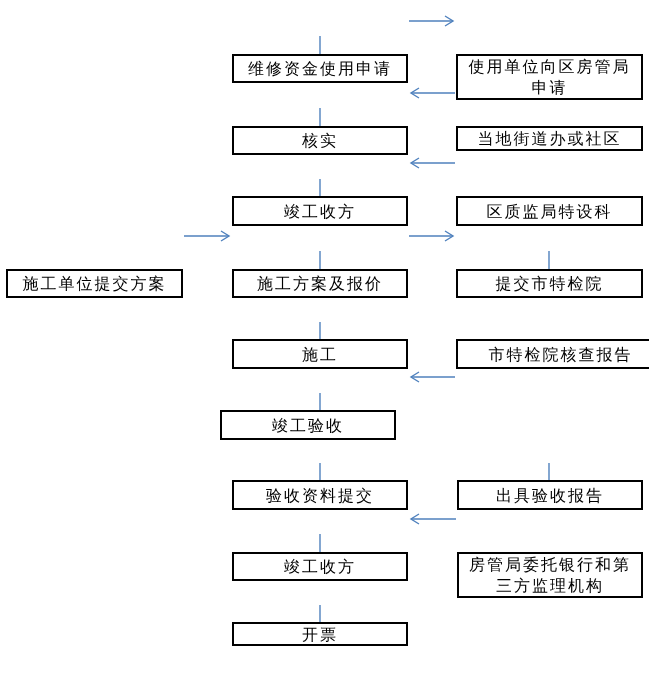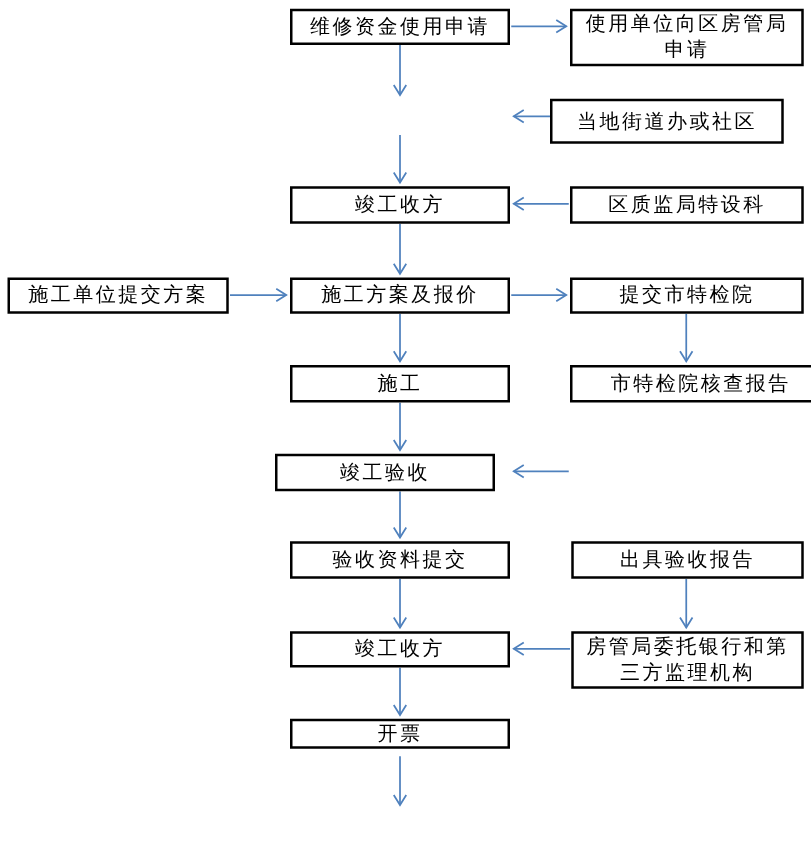--- a/index.html
+++ b/index.html
@@ -39,20 +39,21 @@
     background: #ffffff;
     color: #000000;
     font-size: 16px;
     letter-spacing: 2px;
     line-height: 21px;
     display: flex;
     align-items: center;
     justify-content: center;
     text-align: center;
     white-space: pre-line;
+    margin-top: 47px;
   }
 </style>
 </head>
 <body>
 
 <div id="canvas">
 
   <svg id="edges-svg" viewBox="0 0 649 683" xmlns="http://www.w3.org/2000/svg">
     <defs>
       <marker id="arrowhead" viewBox="0 0 12 12" refX="10" refY="6" markerWidth="12" markerHeight="12" markerUnits="userSpaceOnUse" orient="auto">
@@ -76,33 +77,34 @@
     <line class="edge" x1="409" y1="21" x2="453" y2="21" marker-end="url(#arrowhead)"></line>
     <line class="edge" x1="455" y1="93" x2="411" y2="93" marker-end="url(#arrowhead)"></line>
     <line class="edge" x1="455" y1="163" x2="411" y2="163" marker-end="url(#arrowhead)"></line>
     <line class="edge" x1="184" y1="236" x2="229" y2="236" marker-end="url(#arrowhead)"></line>
     <line class="edge" x1="409" y1="236" x2="453" y2="236" marker-end="url(#arrowhead)"></line>
     <line class="edge" x1="455" y1="377" x2="411" y2="377" marker-end="url(#arrowhead)"></line>
     <line class="edge" x1="456" y1="519" x2="411" y2="519" marker-end="url(#arrowhead)"></line>
   </svg>
 
   <div class="box" style="left:232px; top:7px;   width:176px; height:29px">维修资金使用申请</div>
+  <div class="box" style="left:232px; top:79px;  width:176px; height:29px">核实</div>
   <div class="box" style="left:232px; top:149px; width:176px; height:30px">竣工收方</div>
   <div class="box" style="left:232px; top:222px; width:176px; height:29px">施工方案及报价</div>
   <div class="box" style="left:232px; top:292px; width:176px; height:30px">施工</div>
   <div class="box" style="left:220px; top:363px; width:176px; height:30px">竣工验收</div>
   <div class="box" style="left:232px; top:433px; width:176px; height:30px">验收资料提交</div>
   <div class="box" style="left:232px; top:505px; width:176px; height:29px">竣工收方</div>
   <div class="box" style="left:232px; top:575px; width:176px; height:24px">开票</div>
 
   <div class="box" style="left:6px;   top:222px; width:177px; height:29px">施工单位提交方案</div>
 
   <div class="box" style="left:456px; top:7px;   width:187px; height:46px">使用单位向区房管局
 申请</div>
-  <div class="box" style="left:440px; top:79px;  width:187px; height:36px">当地街道办或社区</div>
+  <div class="box" style="left:456px; top:79px;  width:187px; height:25px">当地街道办或社区</div>
   <div class="box" style="left:456px; top:149px; width:187px; height:30px">区质监局特设科</div>
   <div class="box" style="left:456px; top:222px; width:187px; height:29px">提交市特检院</div>
   <div class="box" style="left:456px; top:292px; width:209px; height:30px">市特检院核查报告</div>
   <div class="box" style="left:457px; top:433px; width:186px; height:30px">出具验收报告</div>
   <div class="box" style="left:457px; top:505px; width:186px; height:46px">房管局委托银行和第
 三方监理机构</div>
 
 </div>
 
 </body></html>

